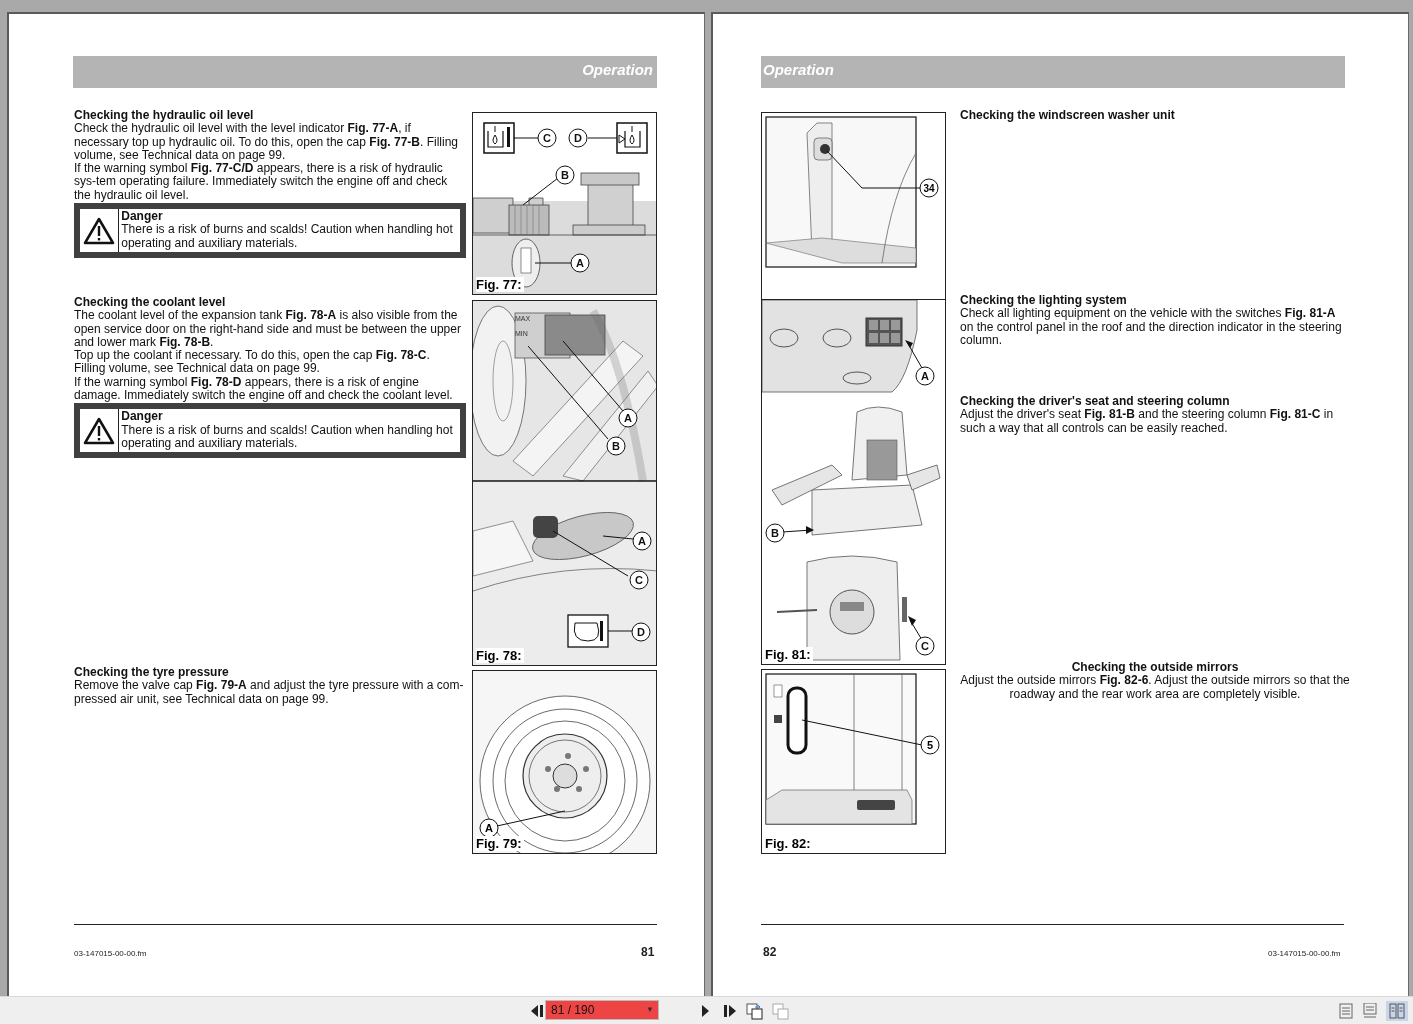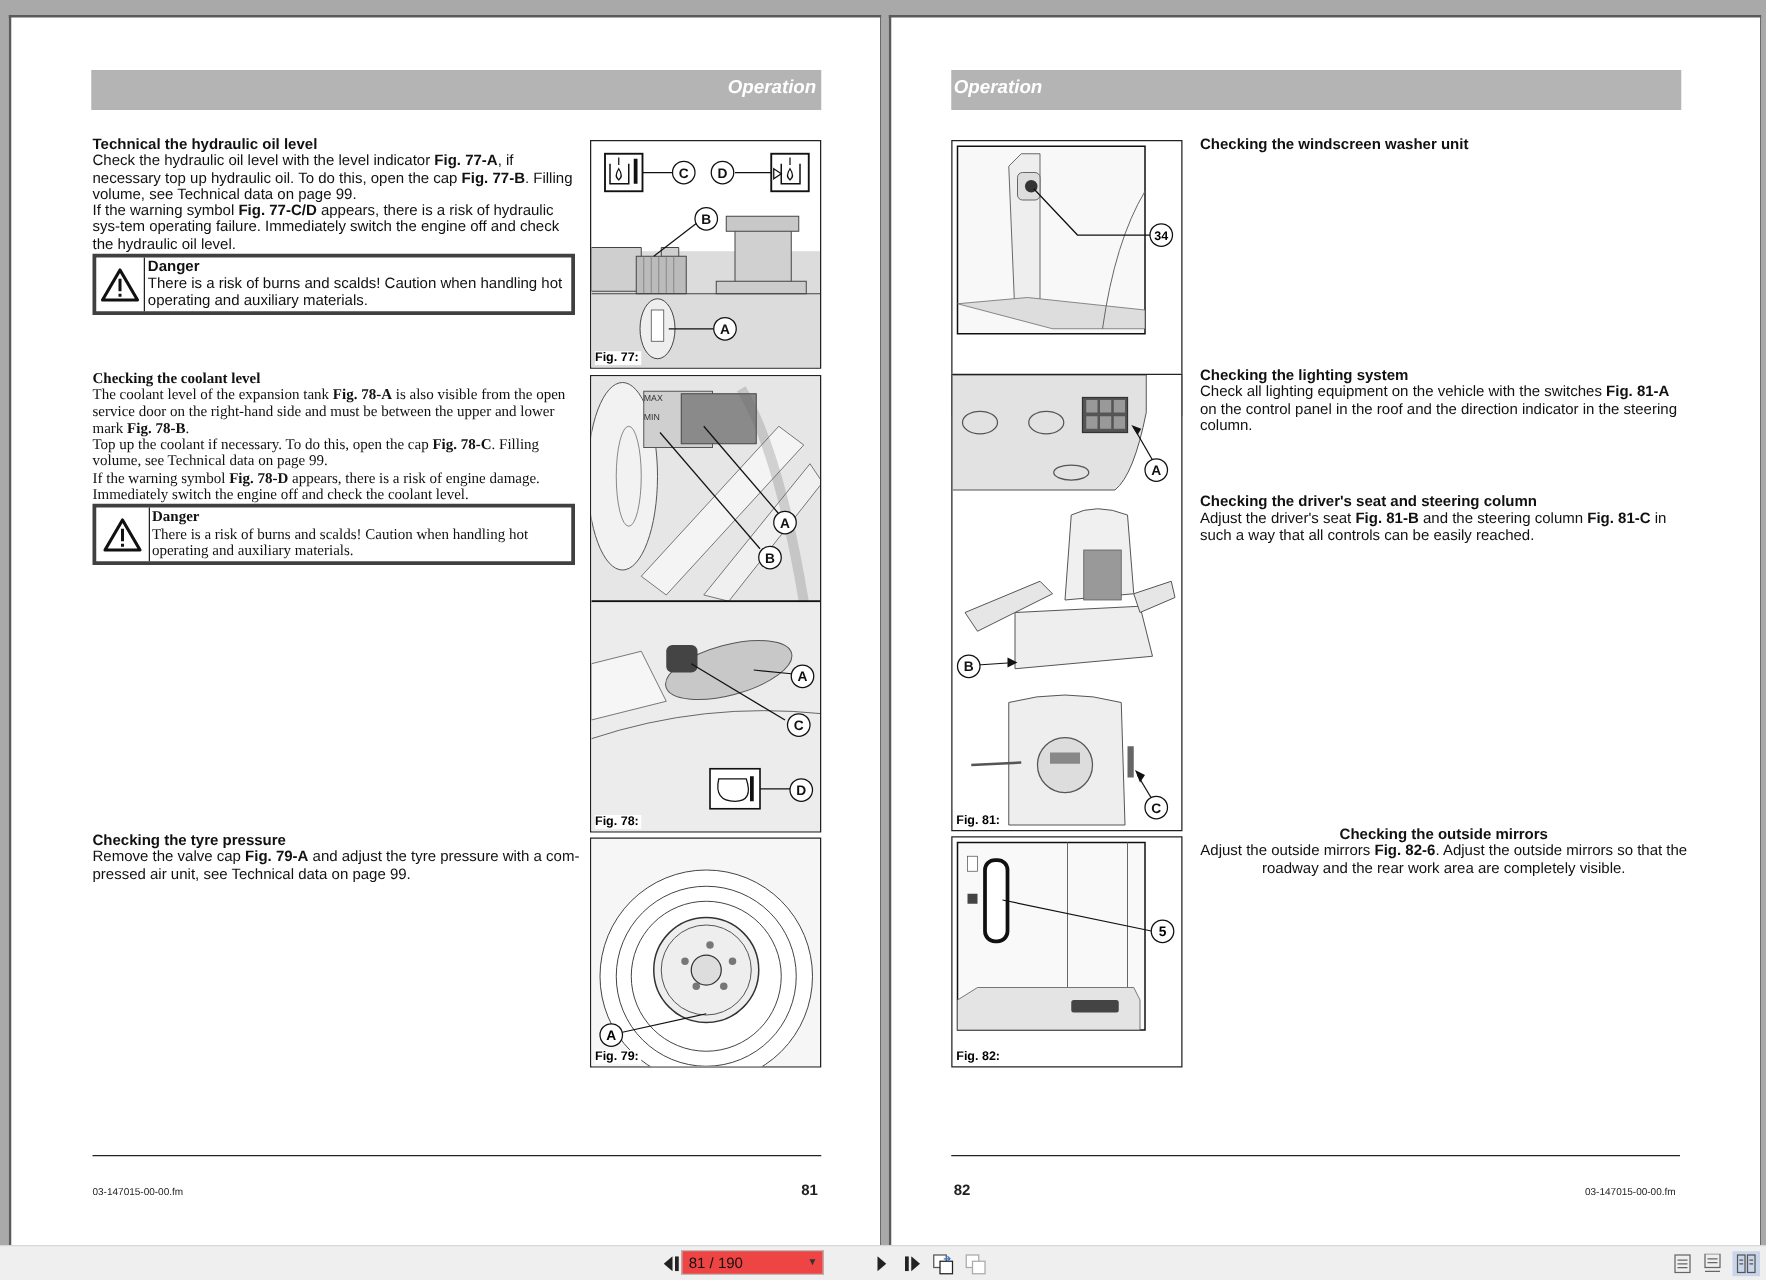--- a/index.html
+++ b/index.html
@@ -21,29 +21,29 @@
     color:#fff; font-weight:bold; font-style:italic; font-size:15px;
     line-height:28px; box-sizing:border-box;
   }
   #page-left .hdr { left:64px; width:584px; text-align:right; padding-right:4px; }
   #page-right .hdr { left:48px; width:584px; text-align:left; padding-left:2px; }
   .sec { position:absolute; font-size:12px; line-height:13.3px; color:#111; }
   .sec h3 { margin:0; font-size:12px; font-weight:bold; }
   .sec p { margin:0; }
   .sec b { font-weight:bold; }
   .danger {
-    border:3px solid #404040; display:flex; margin-top:1px; width:380px;
+    border:6px solid #404040; display:flex; margin-top:1px; width:380px;
   }
   .danger .ico { width:58px; border-right:1px solid #222; display:flex; align-items:center; justify-content:center; }
   .danger .txt { padding:1px 2px 2px 2px; }
   .fig {
     position:absolute; border:1px solid #222; background:#fff; box-sizing:border-box; overflow:hidden;
   }
   .fig svg { position:absolute; left:0; top:0; }
-  .figcap { position:absolute; left:3px; bottom:2px; font-size:10px; font-weight:bold; background:#fff; padding-right:2px; }
+  .figcap { position:absolute; left:3px; bottom:2px; font-size:13px; font-weight:bold; background:#fff; padding-right:2px; }
   .rule { position:absolute; height:1px; background:#222; }
   .foot-file { position:absolute; font-size:8px; color:#222; }
   .foot-num { position:absolute; font-size:12px; font-weight:bold; color:#222;text-align:right; }
   #toolbar {
     position:absolute; left:0; top:996px; width:1413px; height:28px; background:#efefef;
     border-top:1px solid #d8d8d8;
   }
   .tb-btn { position:absolute; top:4px; width:20px; height:20px; display:flex; align-items:center; justify-content:center; cursor:pointer; }
   #page-select {
     position:absolute; left:545px; top:3px; width:114px; height:20px; background:#ef4444; border:1px solid #bbb;
@@ -51,41 +51,41 @@
   }
   #page-select .caret { position:absolute; right:4px; top:0; font-size:8px; color:#333; }
 </style>
 </head>
 <body>
 
 <div class="page" id="page-left">
   <div class="hdr">Operation</div>
 
   <div class="sec" style="left:65px; top:95px; width:390px;">
-    <h3>Technical the hydraulic oil level</h3>
+    <h3>Checking the hydraulic oil level</h3>
     <div class="paras">
         <p>Check the hydraulic oil level with the level indicator <b>Fig. 77-A</b>, if necessary top up hydraulic oil. To do this, open the cap <b>Fig. 77-B</b>. Filling volume, see Technical data on page 99.</p>
         <p>If the warning symbol <b>Fig. 77-C/D</b> appears, there is a risk of hydraulic sys-tem operating failure. Immediately switch the engine off and check the hydraulic oil level.</p>
       </div>
     <div class="danger">
       <div class="ico">
         <svg width="32" height="28" viewBox="0 0 32 28">
             <path d="M16 2 L30 26 L2 26 Z" fill="none" stroke="#111" stroke-width="2.5" stroke-linejoin="round"></path>
             <rect x="14.8" y="9" width="2.4" height="10" fill="#111"></rect>
             <rect x="14.8" y="21" width="2.4" height="2.4" fill="#111"></rect>
           </svg>
       </div>
       <div class="txt">
         <div style="font-weight:bold">Danger</div>
         <div>There is a risk of burns and scalds! Caution when handling hot operating and auxiliary materials.</div>
       </div>
     </div>
   </div>
 
-  <div class="sec" style="left:65px; top:282px; width:390px;font-family:Liberation Serif, serif;">
+  <div class="sec" style="left:65px; top:282px; width:390px;">
     <h3>Checking the coolant level</h3>
     <div class="paras">
         <p>The coolant level of the expansion tank <b>Fig. 78-A</b> is also visible from the open service door on the right-hand side and must be between the upper and lower mark <b>Fig. 78-B</b>.</p>
         <p>Top up the coolant if necessary. To do this, open the cap <b>Fig. 78-C</b>. Filling volume, see Technical data on page 99.</p>
         <p>If the warning symbol <b>Fig. 78-D</b> appears, there is a risk of engine damage. Immediately switch the engine off and check the coolant level.</p>
       </div>
     <div class="danger">
       <div class="ico">
         <svg width="32" height="28" viewBox="0 0 32 28">
             <path d="M16 2 L30 26 L2 26 Z" fill="none" stroke="#111" stroke-width="2.5" stroke-linejoin="round"></path>

